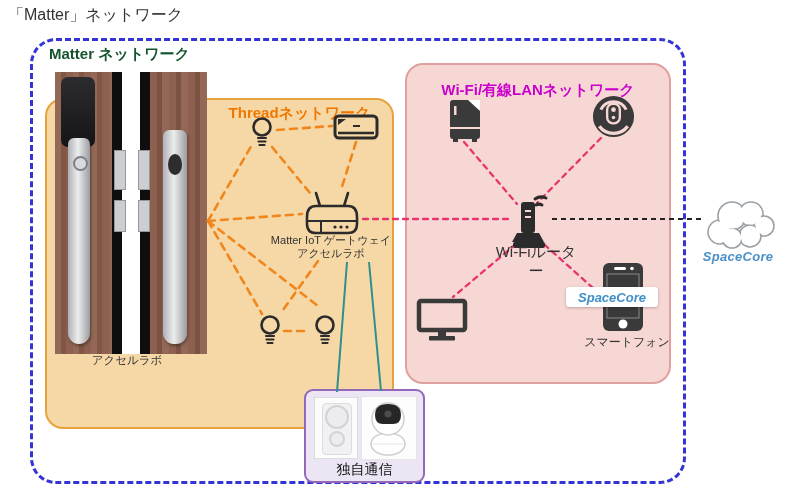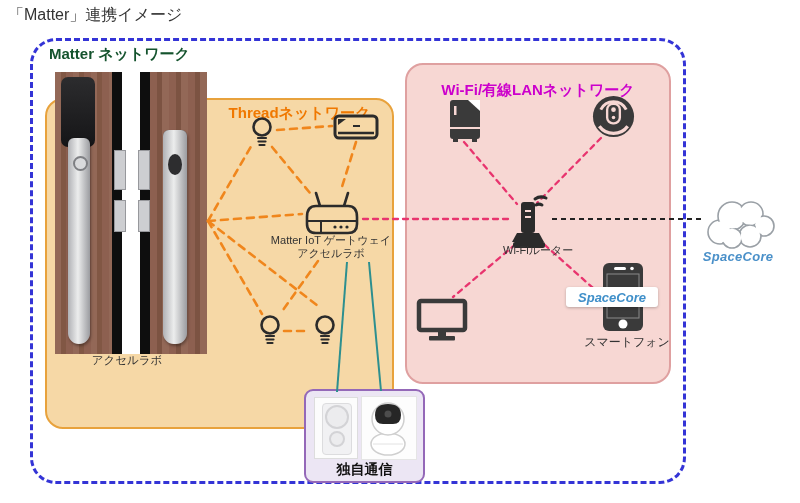--- a/index.html
+++ b/index.html
@@ -30,46 +30,46 @@
   .lock-unit{position:absolute;left:6px;top:5px;width:34px;height:70px;background:linear-gradient(#2c2c2e,#151517);border-radius:7px;}
   .handle{position:absolute;background:linear-gradient(90deg,#b0b1b5,#eceded 45%,#9b9ca0);border-radius:6px 6px 11px 11px;box-shadow:1px 2px 3px rgba(0,0,0,.35);}
   .handle-l{left:13px;top:66px;width:22px;height:206px;}
   .handle-r{left:108px;top:58px;width:24px;height:214px;}
   .handle-r-cap{position:absolute;left:108px;top:58px;width:24px;height:32px;background:#4a4a4e;border-radius:6px 6px 2px 2px;}
   .keyhole{position:absolute;left:18px;top:84px;width:11px;height:11px;border:2px solid #7e7f83;border-radius:50%;background:#d9dadc;}
   .thumbturn{position:absolute;left:113px;top:82px;width:14px;height:21px;background:#2d2d2f;border-radius:50%;}
 
   .lock-caption{left:47px;top:353px;width:160px;text-align:center;font-size:11.5px;line-height:1.25;color:#333;}
   .gateway-caption{left:266px;top:234px;width:130px;text-align:center;font-size:11px;line-height:1.2;color:#333;}
-  .router-caption{left:503px;top:243px;width:90px;font-size:11px;color:#333;}
+  .router-caption{left:491px;top:243px;width:90px;text-align:center;font-size:15px;color:#333;}
   .phone-caption{left:582px;top:334px;width:90px;text-align:center;font-size:12px;color:#333;}
 
   
   .badge{left:566px;top:287px;width:92px;height:20px;background:#fff;border-radius:3px;box-shadow:0 1px 3px rgba(0,0,0,.25);
          display:flex;align-items:center;justify-content:center;font-size:13px;font-weight:bold;font-style:italic;color:#3f8fc9;}
   .cloud-label{left:698px;top:249px;width:80px;text-align:center;font-size:13px;font-weight:bold;font-style:italic;color:#4a90c9;letter-spacing:.3px;}
 
   
   .prop-box{left:304px;top:389px;width:117px;height:90px;background:#ece6f4;border:2px solid #9468b8;border-radius:9px;}
   .switch-photo{position:absolute;left:8px;top:6px;width:42px;height:60px;background:#fcfcfc;border:1px solid #ddd;}
   .switch-body{position:absolute;left:7px;top:5px;width:28px;height:50px;background:#f1f1f3;border:1px solid #dcdcde;border-radius:4px;}
   .sw-big{position:absolute;left:10px;top:7px;width:20px;height:20px;border:2px solid #d3d3d6;border-radius:50%;background:#ececee;}
   .sw-small{position:absolute;left:14px;top:33px;width:12px;height:12px;border:2px solid #d3d3d6;border-radius:50%;background:#ececee;}
   .camera-photo{position:absolute;left:55px;top:5px;width:54px;height:62px;background:#fdfdfd;border:1px solid #e5e5e5;}
-  .prop-label{position:absolute;left:0;bottom:2px;width:100%;text-align:center;font-size:14px;font-weight:bold;color:#111;}
+  .prop-label{position:absolute;left:0;bottom:2px;width:100%;text-align:center;font-size:14px;font-weight:normal;color:#111;}
 
   svg.lines{left:0;top:0;pointer-events:none;}
   .icon{pointer-events:none;}
 </style>
 </head>
 <body>
 
 <div class="canvas">
 
-  <div class="abs page-title">「Matter」連携イメージ</div>
+  <div class="abs page-title">「Matter」ネットワーク</div>
 
   <div class="abs matter-box">
     <span class="matter-label">Matter ネットワーク</span>
   </div>
 
   <div class="abs thread-box">
     <div class="thread-label">Threadネットワーク</div>
   </div>
 
   <div class="abs wifi-box">

